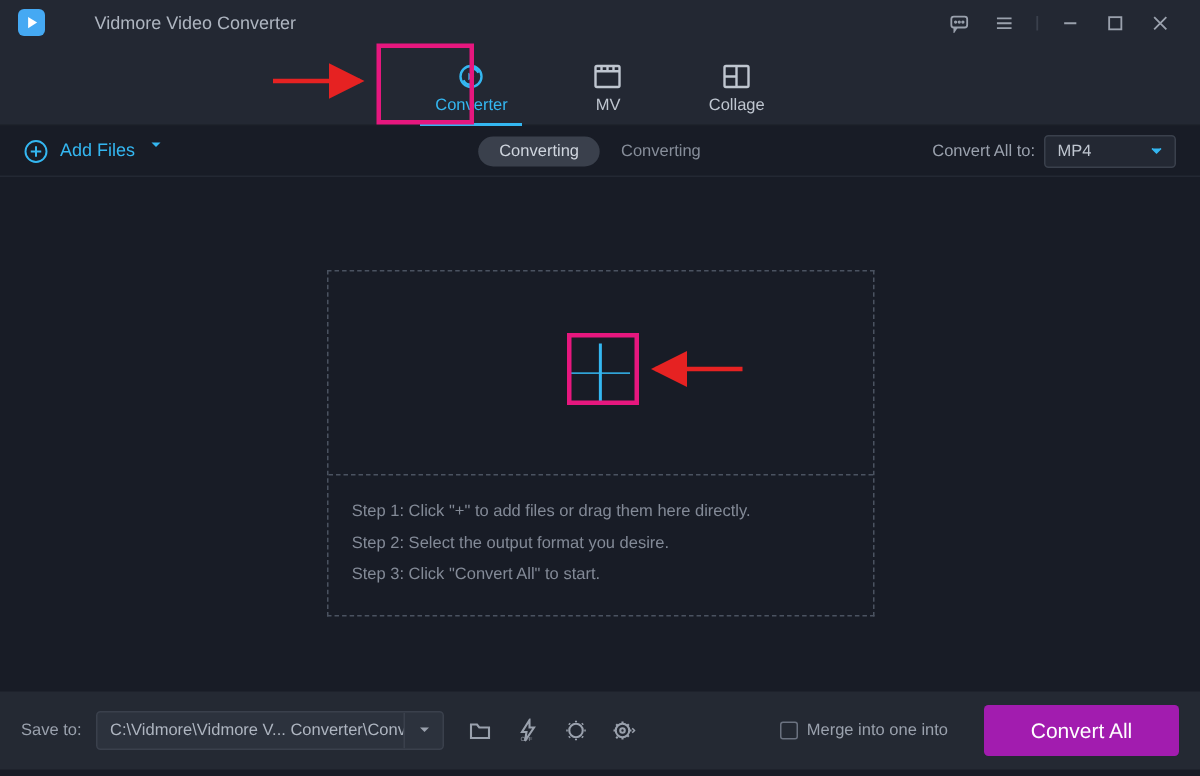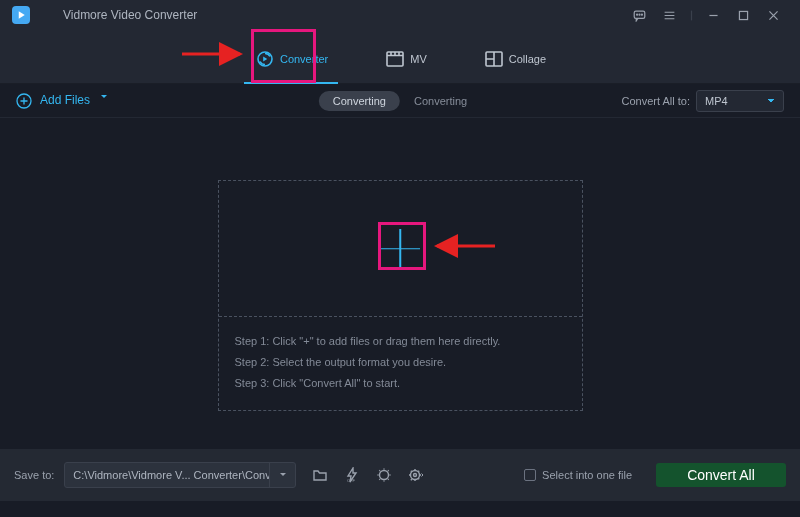--- a/index.html
+++ b/index.html
@@ -45,21 +45,21 @@
       height: 54px;
       background: #232833;
       display: flex;
       align-items: center;
       justify-content: center;
       gap: 40px;
       border-bottom: 1px solid #1a1e27;
       position: relative;
     }
     .tab {
-      display: flex; flex-direction: row; align-items: center;
+      display: flex; flex-direction: column; align-items: center;
       gap: 4px;
       color: #bfc6d0;
       cursor: pointer;
       padding: 4px 8px 0 8px;
       height: 54px;
       justify-content: center;
       position: relative;
     }
     .tab.active { color: #34b7f1; }
     .tab.active::after {
@@ -149,21 +149,21 @@
     .steps {
       padding: 14px 16px 16px 16px;
       font-size: 11px;
       line-height: 1.9;
       color: #838a97;
     }
 
     
     .bottom-bar {
       position: absolute;
-      left: 0; right: 0; bottom: 16px;
+      left: 0; right: 0; bottom: 4px;
       height: 52px;
       background: #242933;
       display: flex; align-items: center;
       padding: 0 14px;
       gap: 10px;
     }
     .save-label { font-size: 11px; color: #9aa1ad; }
     .save-path {
       height: 26px;
       width: 232px;
@@ -194,22 +194,22 @@
     .bottom-spacer { flex: 1; }
     .merge {
       display: flex; align-items: center; gap: 6px;
       font-size: 11px; cursor: pointer;
     }
     .merge-box {
       width: 12px; height: 12px; border: 1px solid #6b7280;
       border-radius: 2px;
     }
     .convert-btn {
-      width: 130px; height: 24px;
-      background: #14532d;
+      width: 130px; height: 34px;
+      background: #a21caf;
       color: #fff; font-size: 14px;
       border-radius: 3px;
       display: flex; align-items: center; justify-content: center;
       cursor: pointer;
       margin-left: 14px;
     }
 
     
     .annot-box {
       position: absolute; border: 3px solid #e6177e;
@@ -373,21 +373,21 @@
           <circle cx="7" cy="8" r="4.5"></circle>
           <circle cx="7" cy="8" r="1.5"></circle>
           <path d="M7 3.5V2M7 14v-1.5M11.5 8H13M1 8h1.5M10.2 4.8l1-1M3.8 12.2l-1 1M10.2 11.2l1 1M3.8 4.8l-1-1"></path>
           <path d="M13.5 6.5l1.5 1.5-1.5 1.5" stroke-width="1"></path>
         </svg>
       </div>
     </div>
     <div class="bottom-spacer"></div>
     <div class="merge">
       <div class="merge-box"></div>
-      <span>Select into one file</span>
+      <span>Merge into one into</span>
     </div>
     <div class="convert-btn">Convert All</div>
   </div>
 
   <div class="annot-box" style="left:251px; top:29px; width:65px; height:54px;"></div>
   <div class="annot-box" style="left:378px; top:222px; width:48px; height:48px;"></div>
 
   <div class="annot-arrow" style="left:182px; top:47px;">
     <svg width="70" height="14">
       <defs>

